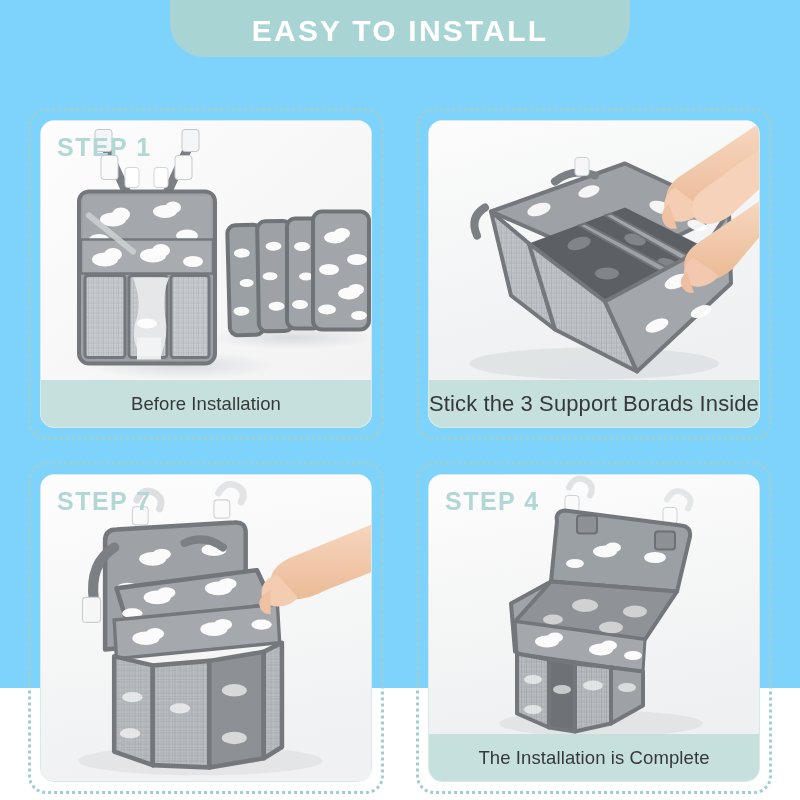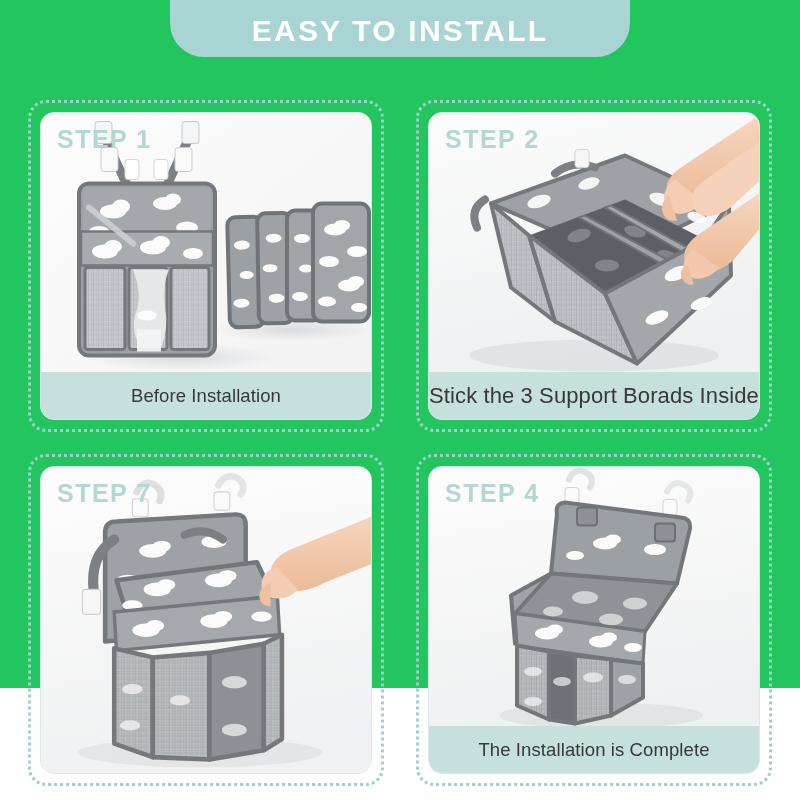--- a/index.html
+++ b/index.html
@@ -9,21 +9,21 @@
     height: 800px;
     background: #ffffff;
     font-family: "Liberation Sans", sans-serif;
     overflow: hidden;
   }
 
   #page {
     position: relative;
     width: 800px;
     height: 688px;
-    background: #22c55e;
+    background: #7dd3fc;
   }
 
   
   .header-banner {
     position: absolute;
     left: 170px;
     top: -14px;
     width: 460px;
     height: 71px;
     background: #a8d5d3;
@@ -39,21 +39,21 @@
     font-weight: bold;
     letter-spacing: 2.2px;
     line-height: 1;
     white-space: nowrap;
   }
 
   
   .steps-grid {
     position: absolute;
     left: 28px;
-    top: 100px;
+    top: 108px;
     width: 744px;
     height: 686px;
     display: grid;
     grid-template-columns: 356px 356px;
     grid-template-rows: 332px 332px;
     column-gap: 32px;
     row-gap: 22px;
   }
 
   
@@ -235,21 +235,20 @@
         </div>
         <div class="step-caption">
           <span class="step-caption-text">Before Installation</span>
         </div>
       </div>
     </div>
 
     <div class="step-panel cap-sm">
       <div class="step-card">
         <div class="step-photo">
-          <div class="step-label">STEP 2</div>
           <div class="scene">
             <svg viewBox="0 0 330 270" preserveAspectRatio="xMidYMid slice">
               <defs>
                 <linearGradient id="bg2" x1="0" y1="0" x2="0.3" y2="1">
                   <stop offset="0%" stop-color="#fcfcfc"></stop>
                   <stop offset="100%" stop-color="#eef0f1"></stop>
                 </linearGradient>
                 <pattern id="mesh2" width="5" height="5" patternUnits="userSpaceOnUse">
                   <rect width="5" height="5" fill="#c2c6ca"></rect>
                   <path d="M0 0h5M0 2.5h5" stroke="#a6aaae" stroke-width="0.6"></path>

